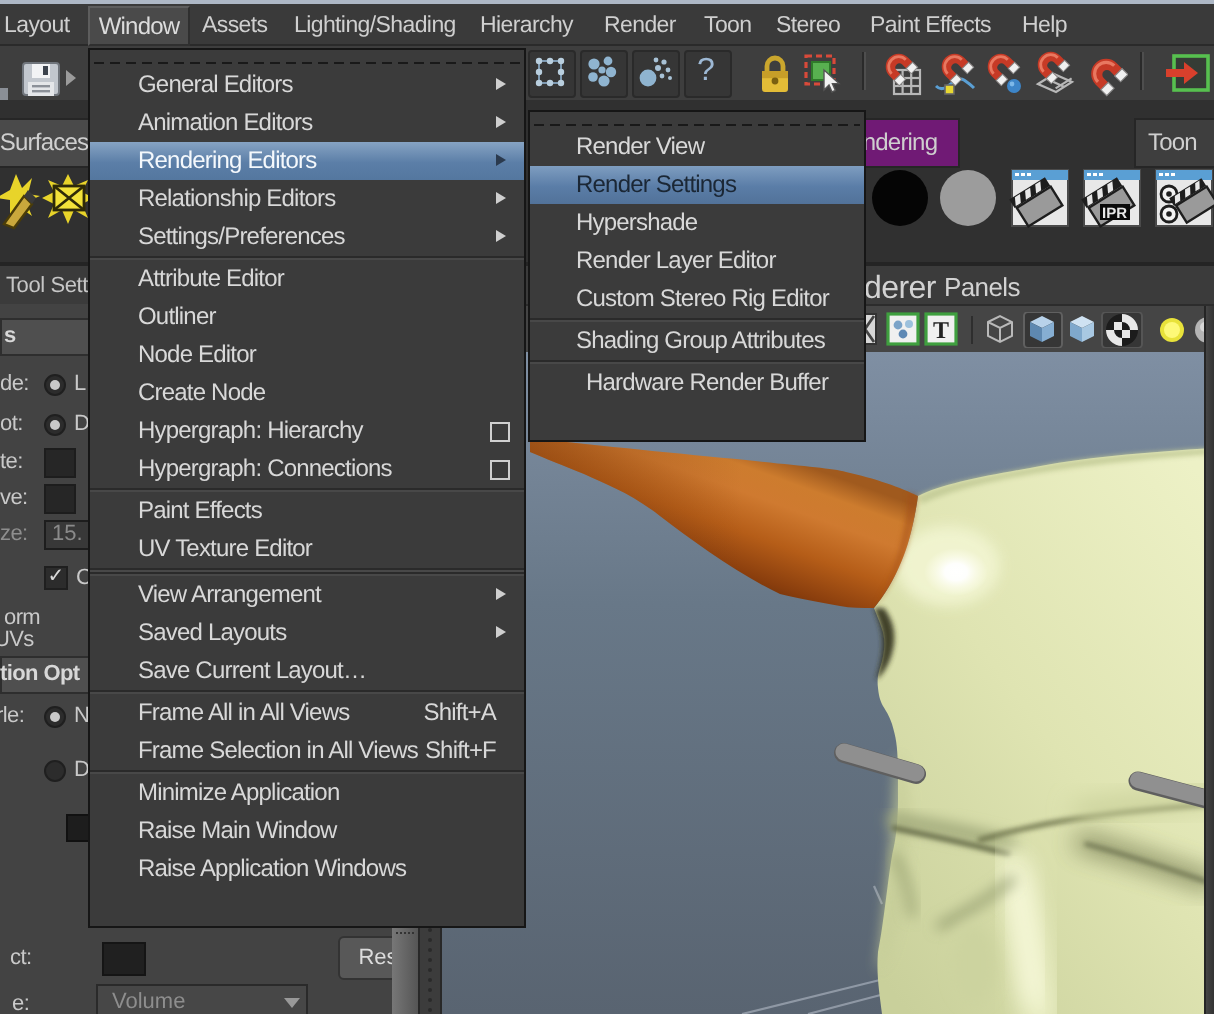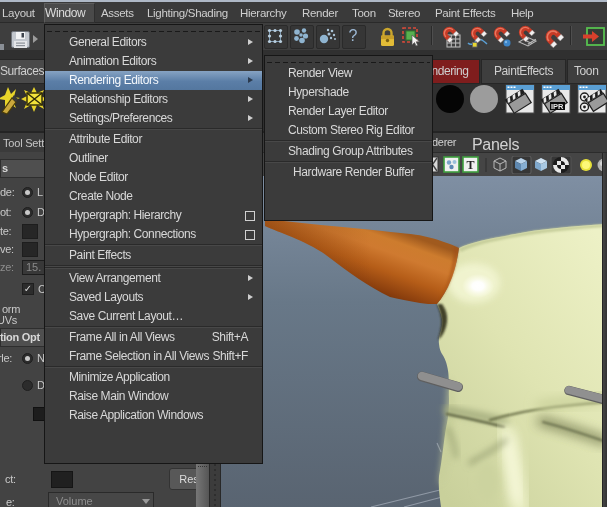--- a/index.html
+++ b/index.html
@@ -1,20 +1,20 @@
 <!DOCTYPE html>
 <html><head><meta charset="utf-8"><style>
 html,body{margin:0;padding:0}
 body{width:607px;height:507px;position:relative;overflow:hidden;background:#434343;font-family:"Liberation Sans",sans-serif;}
 .abs{position:absolute}
 
 #topline{left:0;top:0;width:607px;height:2px;background:#aeb8c6}
 #menubar{left:0;top:2px;width:607px;height:20px;background:#3a3a3a;border-bottom:1px solid #2a2a2a}
 .mbi{position:absolute;top:4px;height:15px;line-height:15px;color:#cfcfcf;font-size:11.5px;letter-spacing:-0.3px}
-#winbtn{position:absolute;left:44px;top:1px;width:49px;height:18px;background:#4a4a4a;border:1px solid #5d5d5d;border-bottom-color:#2f2f2f;border-right-color:#2f2f2f;color:#dcdcdc;font-size:12px;letter-spacing:-0.4px;text-align:left;line-height:18px}
+#winbtn{position:absolute;left:44px;top:1px;width:49px;height:18px;background:#4a4a4a;border:1px solid #5d5d5d;border-bottom-color:#2f2f2f;border-right-color:#2f2f2f;color:#dcdcdc;font-size:12px;letter-spacing:-0.4px;text-align:center;line-height:18px}
 
 #toolbar{left:0;top:23px;width:607px;height:27px;background:#3e3e3e;border-bottom:1px solid #2e2e2e}
 .tbtn{position:absolute;top:2px;width:22px;height:22px;background:#363636;border:1px solid #2a2a2a;border-radius:2px}
 .vsep{position:absolute;top:3px;width:1px;height:19px;background:#2a2a2a;border-right:1px solid #4e4e4e}
 
 #shelf{left:0;top:50px;width:607px;height:81px;background:#303030}
 .tab{position:absolute;top:9px;height:23px;background:#3e3e3e;border:1px solid #262626;color:#cfcfcf;font-size:12px;letter-spacing:-0.4px;text-align:center}
 
 #midsep{left:0;top:131px;width:607px;height:2px;background:#242424}
 #paneltitle{left:0;top:133px;width:213px;height:19px;background:#3b3b3b;border-bottom:1px solid #2c2c2c}
@@ -260,22 +260,21 @@
   </svg>
   <div class="vsep" style="left:570px"></div>
   <svg class="abs" style="left:582px;top:2px" width="24" height="24" viewBox="0 0 24 24">
     <rect x="5" y="3" width="17" height="17" fill="#353c35" stroke="#57c04f" stroke-width="1.8"></rect>
     <path d="M1,9.5 h9 v-3.5 l7,5.5 -7,5.5 v-3.5 h-9 Z" fill="#d8402c"></path>
   </svg>
 </div>
 
 <div class="abs" id="shelf">
   <div class="tab" style="left:-2px;top:9px;width:46px;background:#4a4a4a;line-height:23px">Surfaces</div>
-  <div class="tab" style="left:420px;width:58px;background:#7f1d1d;line-height:23px">ndering</div>
-  <div class="tab" style="left:481px;width:83px;line-height:23px">PaintEffects</div>
+  <div class="tab" style="left:420px;width:58px;background:#701a75;line-height:23px">ndering</div>
   <div class="tab" style="left:567px;width:56px;line-height:23px;text-align:left;padding-left:6px">Toon</div>
 
   <svg class="abs" style="left:0px;top:35px" width="46" height="30" viewBox="0 0 46 30">
     <path d="M8,2 L11,9 L16,4 L14,12 L20,13 L13,16 L16,23 L9,18 L5,26 L5,15 L-2,14 L5,10 Z" fill="#e8d42a"></path>
     <path d="M2,27 L12,13 l4,4 L7,29 Z" fill="#caa83c" stroke="#4a3c08" stroke-width="1.2"></path>
     <path d="M12,13 l2,-3 4,4 -2,3 Z" fill="#3a3a3a"></path>
     <path d="M34,2 L37,8 L44,5 L41,11 L47,14 L41,17 L44,24 L37,20 L34,27 L31,20 L24,24 L27,17 L21,14 L27,11 L24,5 L31,8 Z" fill="#e8d42a"></path>
     <rect x="27" y="8" width="15" height="12" fill="#f2e23a" stroke="#2e2a08" stroke-width="1.4"></rect>
     <path d="M27,8 L42,20 M42,8 L27,20" stroke="#2e2a08" stroke-width="1.4"></path>
   </svg>
@@ -345,22 +344,22 @@
       </g>
     </g>
   </svg>
 </div>
 
 <div class="abs" id="midsep"></div>
 <div class="abs" id="paneltitle">
     <span class="tp" style="left:3px;top:4px;font-size:11px;letter-spacing:-0.2px;color:#c6c6c6">Tool Setti</span>
   </div>
 <div class="abs" id="panelmenu">
-  <span class="tp" style="left:219px;top:3px;font-size:11px;color:#d2d2d2">derer</span>
-  <span class="tp" style="left:259px;top:3px;font-size:16px;color:#d2d2d2">Panels</span>
+  <span class="tp" style="left:219px;top:3px;font-size:16px;color:#d2d2d2">derer</span>
+  <span class="tp" style="left:259px;top:3px;font-size:13px;color:#d2d2d2">Panels</span>
 </div>
 <div class="abs" id="vptoolbar">
   <svg class="abs" style="left:215px;top:3px" width="182" height="18" viewBox="0 0 182 18">
 
     <rect x="0" y="1" width="10" height="15" fill="#d8d8d8" stroke="#333"></rect>
     <path d="M0,2 L9,15 M9,2 L0,15" stroke="#444" stroke-width="1.4"></path>
 
     <rect x="16" y="1" width="15" height="15" fill="#f0f0f0" stroke="#3f9f3f" stroke-width="1.6"></rect>
     <circle cx="21" cy="6.5" r="2.2" fill="#7aa3c8"></circle>
       <circle cx="26.5" cy="6" r="2" fill="#9cc0dc"></circle>
@@ -502,37 +501,39 @@
   <div class="mi">Settings/Preferences<span class="arrow"></span></div>
   <div class="msep"></div>
   <div class="mi">Attribute Editor</div>
   <div class="mi">Outliner</div>
   <div class="mi">Node Editor</div>
   <div class="mi">Create Node</div>
   <div class="mi">Hypergraph: Hierarchy<span class="chk"></span></div>
   <div class="mi">Hypergraph: Connections<span class="chk"></span></div>
   <div class="msep"></div>
   <div class="mi">Paint Effects</div>
+  <div class="mi">UV Texture Editor</div>
   <div class="msep"></div>
   <div class="msep"></div>
   <div class="mi">View Arrangement<span class="arrow"></span></div>
   <div class="mi">Saved Layouts<span class="arrow"></span></div>
   <div class="mi">Save Current Layout…</div>
   <div class="msep"></div>
   <div class="mi">Frame All in All Views<span class="sc">Shift+A</span></div>
   <div class="mi">Frame Selection in All Views<span class="sc">Shift+F</span></div>
   <div class="msep"></div>
   <div class="mi">Minimize Application</div>
   <div class="mi">Raise Main Window</div>
   <div class="mi">Raise Application Windows</div>
 </div>
 
 <div class="menu" style="left:264px;top:55px;width:167px;height:164px">
   <div class="tear"></div>
   <div class="mi" style="padding-left:23px">Render View</div>
+  <div class="mi hl2" style="padding-left:23px">Render Settings</div>
   <div class="mi" style="padding-left:23px">Hypershade</div>
   <div class="mi" style="padding-left:23px">Render Layer Editor</div>
   <div class="mi" style="padding-left:23px">Custom Stereo Rig Editor</div>
   <div class="msep"></div>
   <div class="mi" style="padding-left:23px">Shading Group Attributes</div>
   <div class="msep"></div>
   <div class="mi" style="padding-left:28px">Hardware Render Buffer</div>
 </div>
 
 </body></html>

